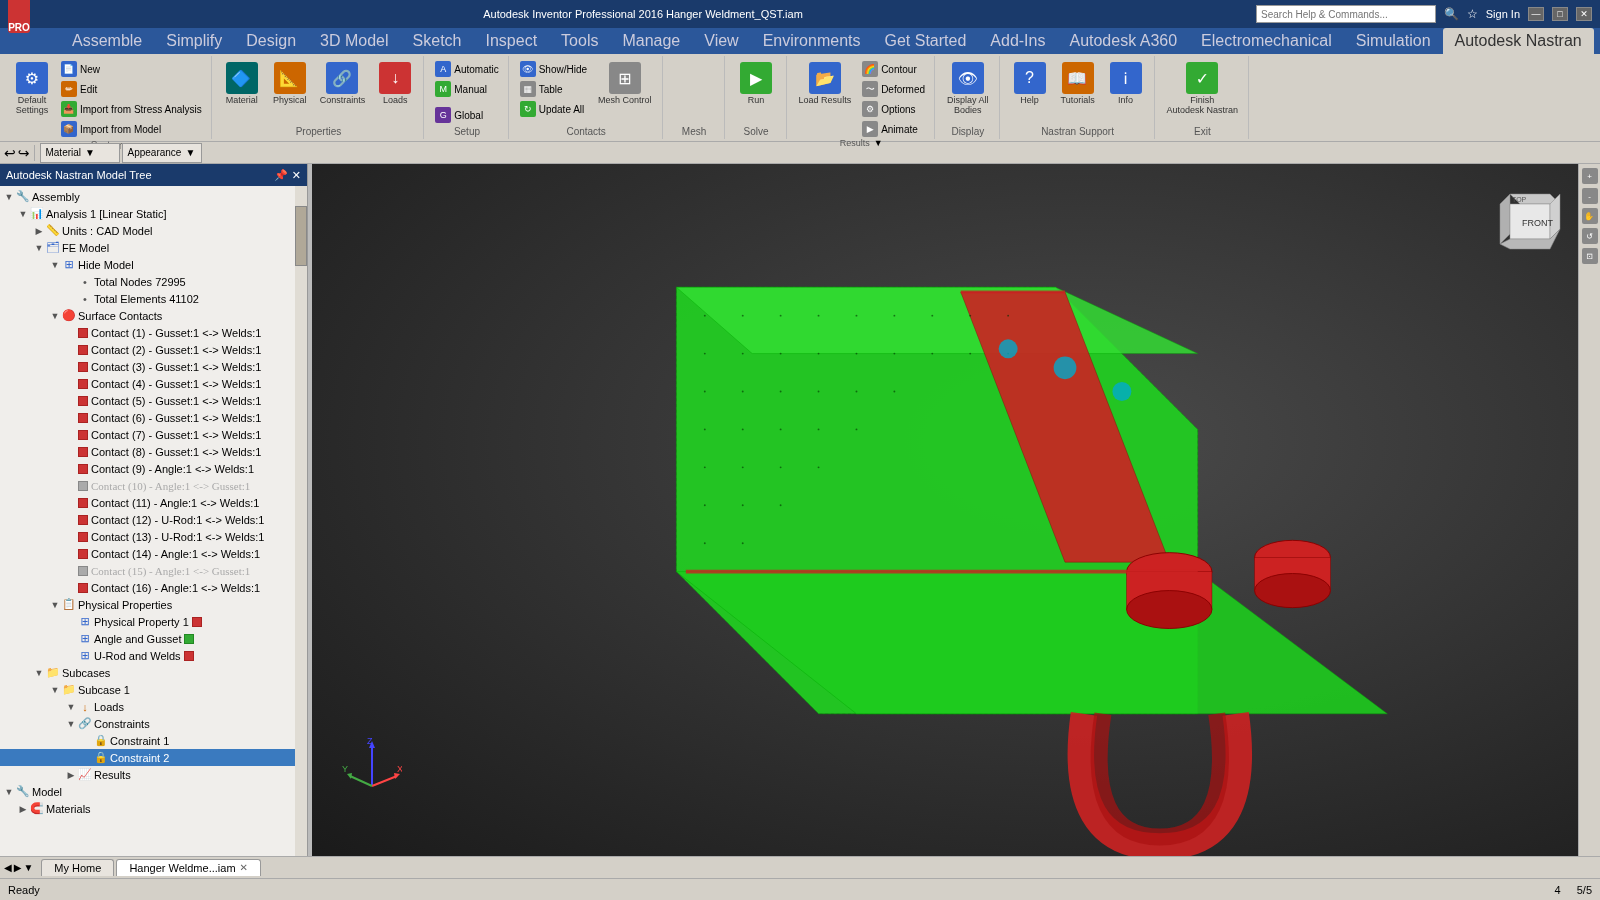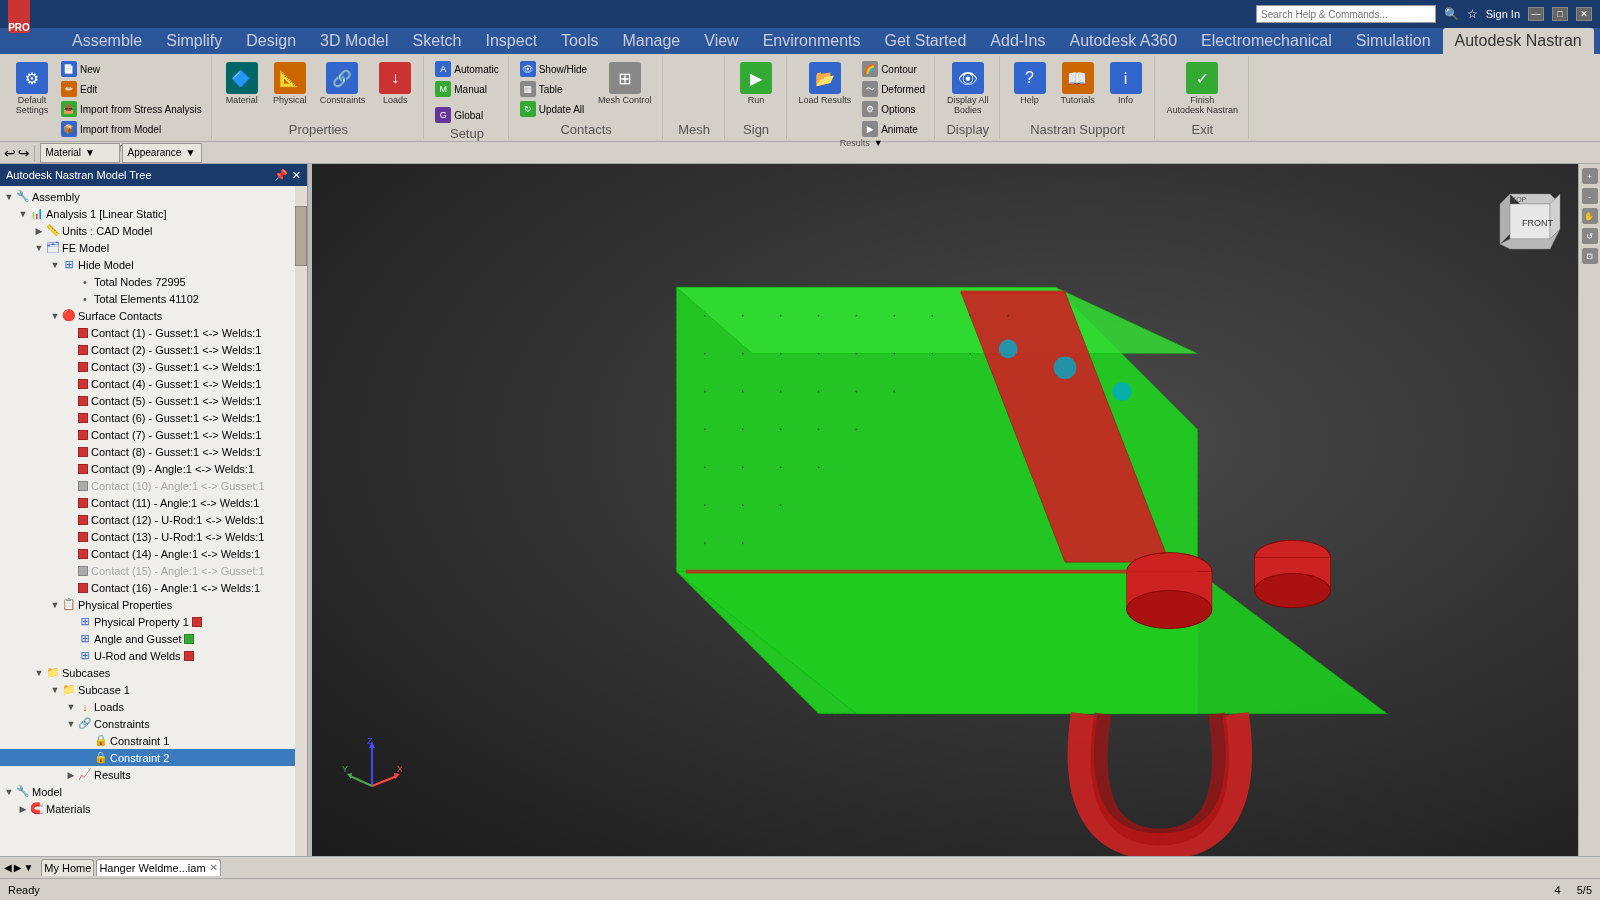--- a/index.html
+++ b/index.html
@@ -13,56 +13,56 @@
     .win-btn { width: 16px; height: 14px; background: #666; border: 1px solid #888; cursor: pointer; font-size: 9px; display: flex; align-items: center; justify-content: center; color: white; }
 
     
     #ribbon-tabs { height: 26px; background: #2b579a; display: flex; align-items: flex-end; padding-left: 60px; }
     .ribbon-tab { padding: 4px 12px; font-size: 16px; color: #ccd; cursor: pointer; border-top-left-radius: 3px; border-top-right-radius: 3px; }
     .ribbon-tab.active { background: #d4d0c8; color: #333; }
 
     
     #ribbon { height: 88px; background: #d4d0c8; border-bottom: 1px solid #aaa; display: flex; align-items: stretch; padding: 2px 4px; gap: 2px; }
     .ribbon-group { display: flex; flex-direction: column; align-items: center; border-right: 1px solid #bbb; padding: 2px 6px; min-width: 60px; }
-    .ribbon-group-label { font-size: 13px; color: #555; margin-top: auto; padding-top: 2px; white-space: nowrap; }
+    .ribbon-group-label { font-size: 10px; color: #555; margin-top: auto; padding-top: 2px; white-space: nowrap; }
     .ribbon-group-content { display: flex; align-items: flex-start; gap: 4px; flex: 1; padding-top: 2px; }
     .ribbon-btn { display: flex; flex-direction: column; align-items: center; cursor: pointer; padding: 2px 4px; border-radius: 2px; min-width: 44px; }
     .ribbon-btn .btn-icon { width: 32px; height: 32px; background: #888; border-radius: 3px; display: flex; align-items: center; justify-content: center; font-size: 16px; color: white; }
     .ribbon-btn .btn-label { font-size: 9px; text-align: center; color: #333; margin-top: 2px; line-height: 1.1; }
     .ribbon-btn-small { display: flex; align-items: center; gap: 3px; cursor: pointer; padding: 1px 3px; border-radius: 2px; font-size: 10px; white-space: nowrap; }
     .ribbon-btn-small .s-icon { width: 16px; height: 16px; background: #888; border-radius: 2px; display: flex; align-items: center; justify-content: center; font-size: 9px; color: white; flex-shrink: 0; }
 
     
     #toolbar-row { height: 22px; background: #d4d0c8; border-bottom: 1px solid #aaa; display: flex; align-items: center; padding: 0 4px; gap: 4px; }
 
     
     #main { display: flex; height: calc(900px - 28px - 26px - 88px - 22px - 22px - 22px); }
 
     
     #left-panel { width: 308px; background: #f0eeeb; border-right: 1px solid #999; display: flex; flex-direction: column; position: relative; }
     #panel-header { background: #1a3a6b; color: white; font-size: 11px; padding: 2px 6px; display: flex; justify-content: space-between; align-items: center; height: 22px; }
     #tree-container { flex: 1; overflow-y: auto; overflow-x: hidden; padding: 2px 0; }
     .tree-item { display: flex; align-items: center; padding: 1px 0; cursor: pointer; white-space: nowrap; font-size: 11px; height: 17px; }
     .tree-item.selected { background: #3a7abf; color: white; }
-    .tree-item.greyed { color: #aaa; }
+    .tree-item.greyed { color: #aaa; font-family: Liberation Serif, serif; }
     .tree-indent { display: inline-block; }
     .tree-expander { width: 14px; height: 14px; display: inline-flex; align-items: center; justify-content: center; font-size: 9px; color: #555; flex-shrink: 0; }
     .tree-icon { width: 14px; height: 14px; display: inline-flex; align-items: center; justify-content: center; margin-right: 2px; flex-shrink: 0; }
     .tree-label { font-size: 11px; }
 
     
     #viewport { flex: 1; background: #2a2a2a; position: relative; overflow: hidden; }
     #viewport-bg { position: absolute; inset: 0; background: radial-gradient(ellipse at 60% 40%, #4a4a4a, #1a1a1a); }
 
     
     #statusbar { height: 22px; background: #d4d0c8; border-top: 1px solid #aaa; display: flex; align-items: center; padding: 0 8px; font-size: 11px; justify-content: space-between; }
 
     
     #bottomtabs { height: 22px; background: #d4d0c8; border-top: 1px solid #aaa; display: flex; align-items: center; padding-left: 4px; gap: 2px; }
-    .bottom-tab { padding: 2px 2px; background: #e8e4de; border: 1px solid #999; border-bottom: none; cursor: pointer; font-size: 11px; border-top-left-radius: 3px; border-top-right-radius: 3px; display: flex; gap: 4px; }
+    .bottom-tab { padding: 2px 12px; background: #e8e4de; border: 1px solid #999; border-bottom: none; cursor: pointer; font-size: 11px; border-top-left-radius: 3px; border-top-right-radius: 3px; display: flex; gap: 4px; }
     .bottom-tab.active { background: white; }
     .tab-close { font-size: 10px; color: #666; cursor: pointer; }
 
     
     #viewcube { position: absolute; top: 20px; right: 30px; width: 80px; height: 80px; }
 
     
     #axis-indicator { position: absolute; bottom: 60px; left: 30px; width: 60px; height: 60px; }
 
     
@@ -92,20 +92,21 @@
   </style>
 </head>
 <body>
 
 <div id="titlebar">
   <div class="title-left">
     <div style="width:22px;height:38px;background:#cc3333;border-radius:3px;display:flex;align-items:flex-end;justify-content:center;color:white;font-size:10px;font-weight:bold;">
       <span>PRO</span>
     </div>
   </div>
+  <div class="title-text">Autodesk Inventor Professional 2016  Hanger Weldment_QST.iam</div>
   <div class="title-right">
     <input class="search-bar" placeholder="Search Help &amp; Commands..." style="">
     <span style="color:white;font-size:12px;cursor:pointer;">🔍</span>
     <span style="color:white;font-size:12px;cursor:pointer;">☆</span>
     <span style="color:white;font-size:11px;cursor:pointer;">Sign In</span>
     <div class="win-btn">—</div>
     <div class="win-btn">□</div>
     <div class="win-btn">✕</div>
   </div>
 </div>
@@ -232,21 +233,21 @@
     <div class="ribbon-group-label">Mesh</div>
   </div>
 
   <div class="ribbon-group">
     <div class="ribbon-group-content">
       <div class="ribbon-btn">
         <div class="btn-icon icon-green">▶</div>
         <div class="btn-label">Run</div>
       </div>
     </div>
-    <div class="ribbon-group-label">Sign</div>
+    <div class="ribbon-group-label">Solve</div>
   </div>
 
   <div class="ribbon-group">
     <div class="ribbon-group-content">
       <div class="ribbon-btn">
         <div class="btn-icon icon-blue">📂</div>
         <div class="btn-label">Load Results</div>
       </div>
       <div style="display:flex;flex-direction:column;gap:2px;">
         <div class="ribbon-btn-small">

